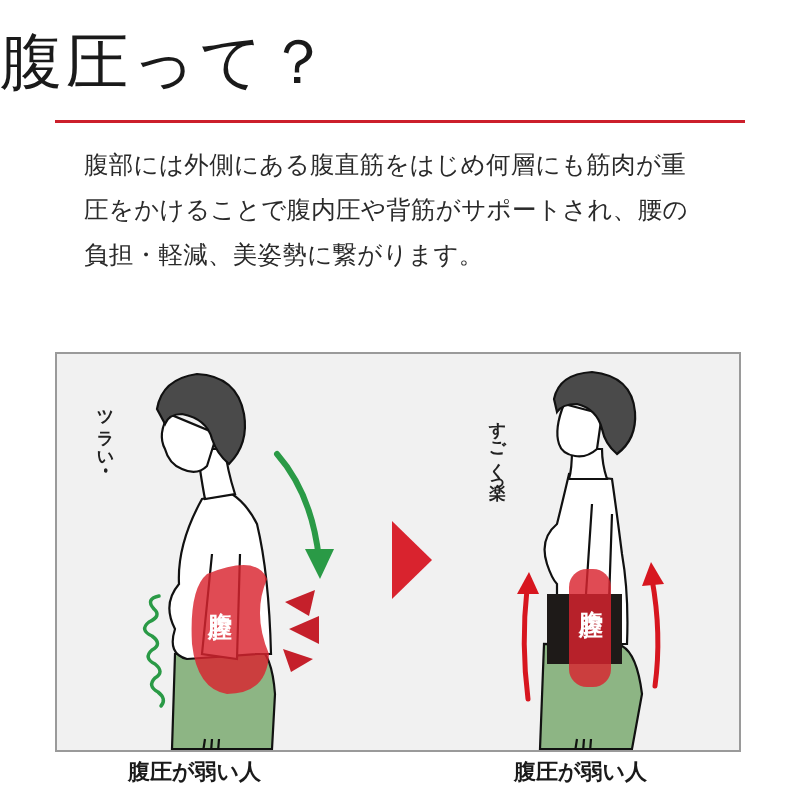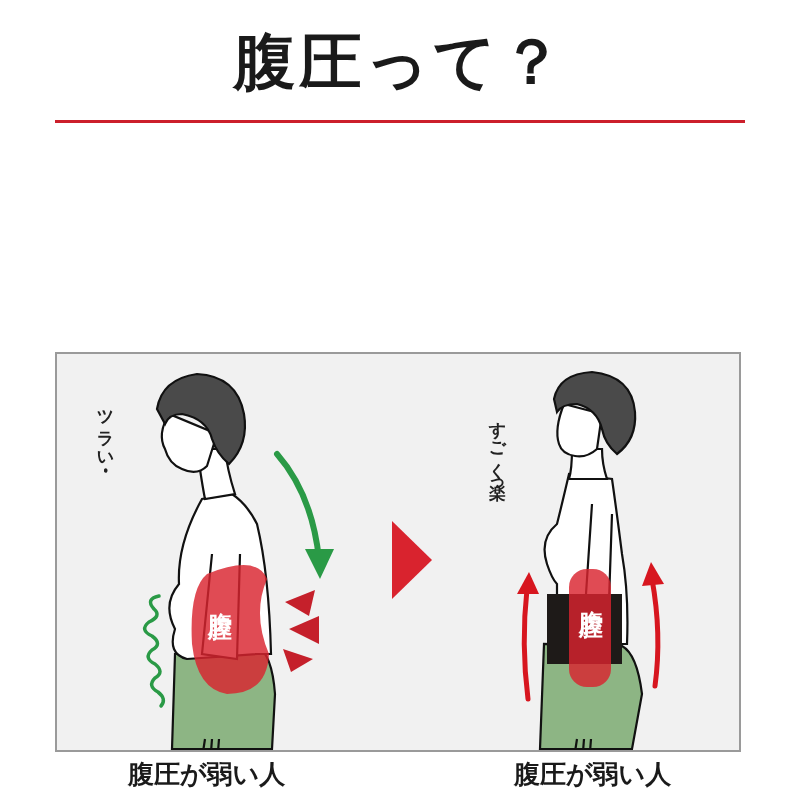--- a/index.html
+++ b/index.html
@@ -12,23 +12,23 @@
       height: 800px;
       position: relative;
       overflow: hidden;
       font-family: "DejaVu Sans", "Liberation Sans", sans-serif;
       color: #1e1e1e;
     }
     .title {
       position: absolute;
       left: 0; top: 22px;
       width: 800px;
-      text-align: center;
+      text-align: left;
       font-family: "DejaVu Serif", "Liberation Serif", serif;
-      font-weight: bold;
+      font-weight: normal;
       font-size: 62px;
       line-height: 80px;
       letter-spacing: 4px;
       color: #1a1a1a;
     }
     .divider {
       position: absolute;
       left: 55px; top: 120px;
       width: 690px; height: 3px;
       background: #cc1f2b;
@@ -49,21 +49,21 @@
       width: 686px; height: 400px;
       background: #f1f1f1;
       border: 2px solid #9a9a9a;
       box-sizing: border-box;
       overflow: hidden;
     }
     .panel svg { position: absolute; left: 0; top: 0; }
     .caption {
       position: absolute;
       top: 757px;
-      font-size: 26px;
+      font-size: 22px;
       font-weight: bold;
       color: #1a1a1a;
       white-space: nowrap;
     }
     .caption-left { left: 128px; }
     .caption-right { left: 514px; }
     .vtext {
       position: absolute;
       writing-mode: vertical-rl;
       font-weight: bold;
@@ -80,20 +80,23 @@
       letter-spacing: 2px;
     }
   </style>
 </head>
 <body>
 
 <div class="title">腹圧って？</div>
 <div class="divider"></div>
 
 <div class="body-text">
+  <span>腹部には外側にある腹直筋をはじめ何層にも筋肉が重</span>
+  <span>圧をかけることで腹内圧や背筋がサポートされ、腰の</span>
+  <span>負担・軽減、美姿勢に繋がります。</span>
 </div>
 
 <div class="panel">
   <svg width="686" height="400" viewBox="0 0 686 400">
 
     <g stroke="#111" stroke-width="2.2" fill="none">
 
       <path d="M118 300 L115 395 L215 395 L218 340 Q215 300 200 292 Z" fill="#8db584"></path>
 
       <path d="M145 145 Q120 190 122 230 Q105 250 118 275 Q110 300 130 305 L200 300 L214 300 Q212 220 200 170 Q190 150 175 140 Z" fill="#ffffff"></path>

